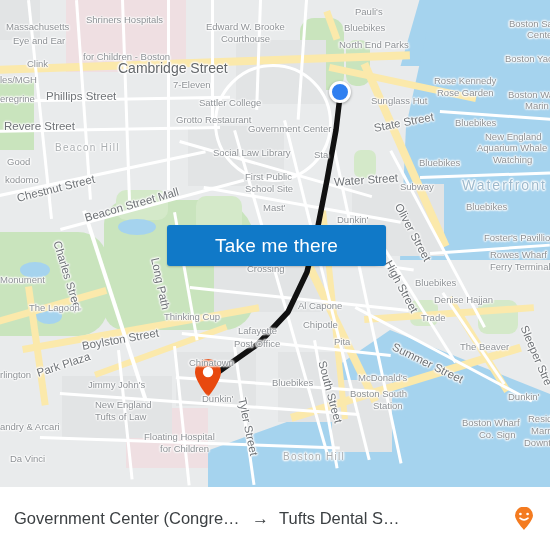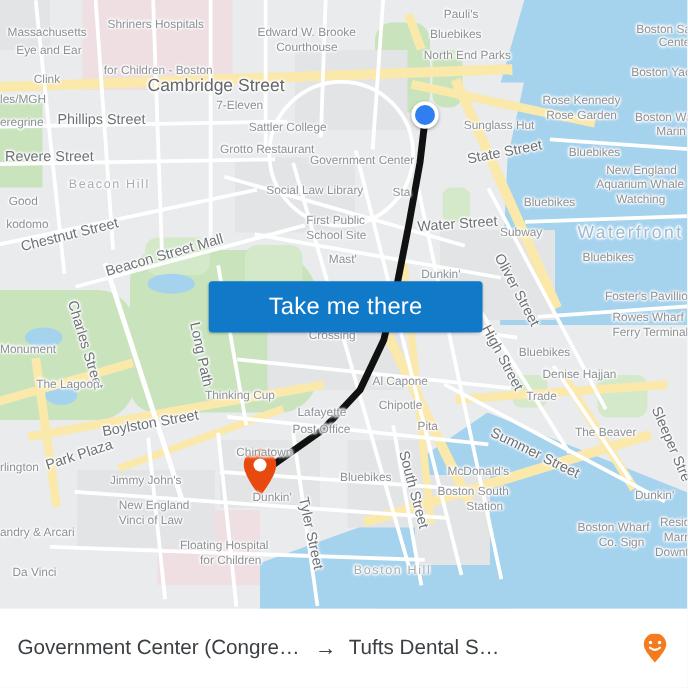--- a/index.html
+++ b/index.html
@@ -298,21 +298,21 @@
           <div class="lbl st" style="left: 524px; top: 320px; transform: rotate(67deg);">Sleeper Stre</div>
           <div class="lbl poi" style="left: 358px; top: 373px;">McDonald's</div>
           <div class="lbl poi" style="left: 508px; top: 392px;">Dunkin'</div>
           <div class="lbl poi" style="left: 88px; top: 380px;">Jimmy John's</div>
           <div class="lbl st" style="left: 322px; top: 355px; transform: rotate(75deg);">South Street</div>
           <div class="lbl st" style="left: 242px; top: 392px; transform: rotate(78deg);">Tyler Street</div>
           <div class="lbl poi" style="left: 202px; top: 394px;">Dunkin'</div>
           <div class="lbl poi" style="left: 350px; top: 389px;">Boston South</div>
           <div class="lbl poi" style="left: 373px; top: 401px;">Station</div>
           <div class="lbl poi" style="left: 95px; top: 400px;">New England</div>
-          <div class="lbl poi" style="left: 95px; top: 412px;">Vinci of Law</div>
+          <div class="lbl poi" style="left: 95px; top: 412px;">Tufts of Law</div>
           <div class="lbl poi" style="left: 0px; top: 422px;">andry &amp; Arcari</div>
           <div class="lbl poi" style="left: 144px; top: 432px;">Floating Hospital</div>
           <div class="lbl poi" style="left: 160px; top: 444px;">for Children</div>
           <div class="lbl poi" style="left: 462px; top: 418px;">Boston Wharf</div>
           <div class="lbl poi" style="left: 479px; top: 430px;">Co. Sign</div>
           <div class="lbl poi" style="left: 528px; top: 414px;">Resid</div>
           <div class="lbl poi" style="left: 531px; top: 426px;">Marri</div>
           <div class="lbl poi" style="left: 524px; top: 438px;">Downt</div>
           <div class="lbl poi" style="left: 10px; top: 454px;">Da Vinci</div>
           <div class="lbl area" style="left: 283px; top: 452px;">Boston Hill</div>

